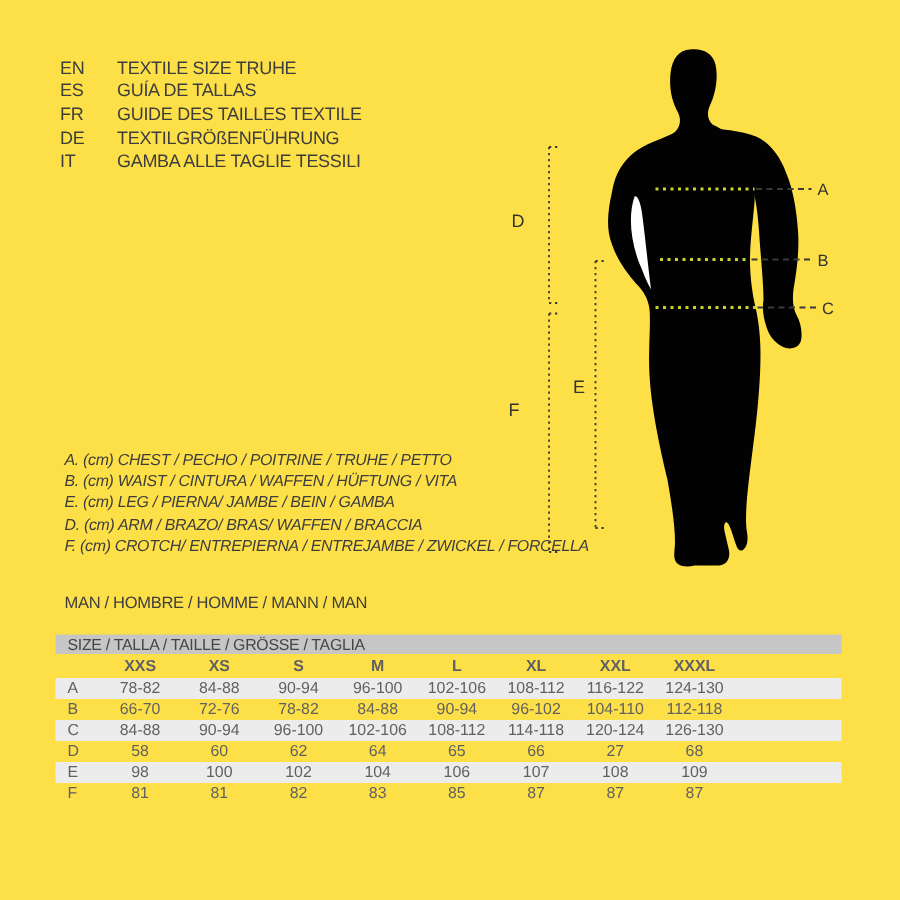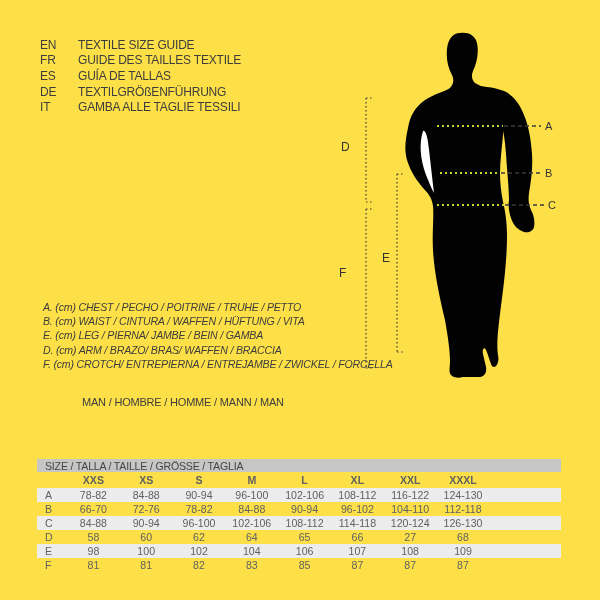--- a/index.html
+++ b/index.html
@@ -7,53 +7,53 @@
           font-family:"Liberation Sans", sans-serif;color:#3d3d3d;padding-left:28px;}
 
   
   .lang-block{position:absolute;left:40px;top:37px;}
   .lang-row{display:flex;height:15.6px;align-items:center;font-size:12px;letter-spacing:-0.2px;}
   .lang-code{width:38px;flex:0 0 38px;}
 
   
   .desc-block{position:absolute;left:43px;top:300px;font-size:10.6px;letter-spacing:-0.2px;}
   .desc-line{height:14.2px;line-height:14.2px;white-space:nowrap;font-style:italic;}
-  .man-line{position:absolute;left:43px;top:396px;font-size:11px;letter-spacing:-0.2px;margin-left:39px;}
+  .man-line{position:absolute;left:43px;top:396px;font-size:11px;letter-spacing:-0.2px;}
 
   
   .figure-svg{position:absolute;left:0;top:0;width:600px;height:600px;}
   .fig-label{font-family:"Liberation Sans", sans-serif;fill:#333;}
 
   
-  .size-table{position:absolute;left:37px;top:423px;width:524px;font-size:10.6px;color:#616161;margin-top:36px;}
+  .size-table{position:absolute;left:37px;top:423px;width:524px;font-size:10.6px;color:#616161;}
   .table-title{height:13px;background:#c6c6c6;color:#454545;display:flex;align-items:center;
                padding-left:8px;font-size:10.6px;letter-spacing:-0.2px;box-sizing:border-box;}
   .t-row{display:grid;grid-template-columns:30px repeat(8,52.8px) 1fr;align-items:center;height:14px;}
   .t-row.head{height:16px;font-weight:bold;}
   .t-row.stripe{background:#ececec;}
   .cell{text-align:center;}
   .rlabel{text-align:left;padding-left:8px;}
 </style>
 </head>
 <body>
 
 <div class="canvas">
 
   <div class="lang-block">
     <div class="lang-row">
       <span class="lang-code">EN</span>
-      <span>TEXTILE SIZE GUIDE</span>
+      <span>TEXTILE SIZE TRUHE</span>
+    </div>
+    <div class="lang-row">
+      <span class="lang-code">ES</span>
+      <span>GUÍA DE TALLAS</span>
     </div>
     <div class="lang-row">
       <span class="lang-code">FR</span>
       <span>GUIDE DES TAILLES TEXTILE</span>
-    </div>
-    <div class="lang-row">
-      <span class="lang-code">ES</span>
-      <span>GUÍA DE TALLAS</span>
     </div>
     <div class="lang-row">
       <span class="lang-code">DE</span>
       <span>TEXTILGRÖßENFÜHRUNG</span>
     </div>
     <div class="lang-row">
       <span class="lang-code">IT</span>
       <span>GAMBA ALLE TAGLIE TESSILI</span>
     </div>
   </div>

